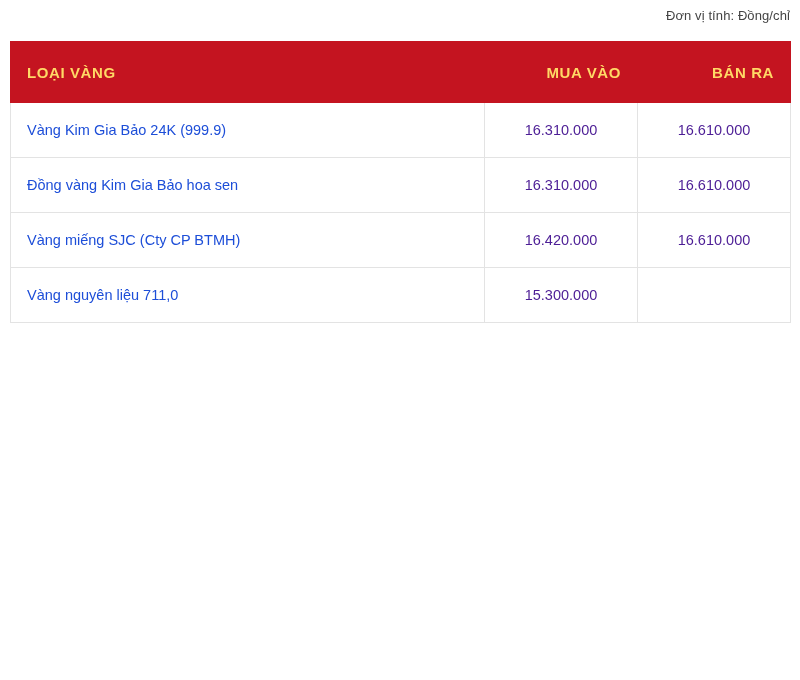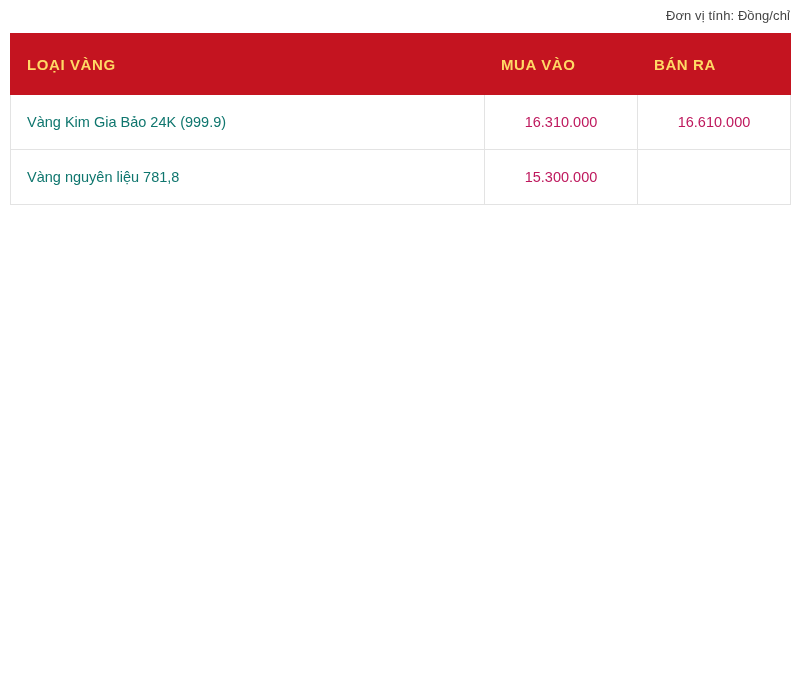--- a/index.html
+++ b/index.html
@@ -23,54 +23,54 @@
   .unit-note {
     text-align: right;
     font-size: 13px;
     color: #444444;
     padding: 8px 10px 6px 0;
     letter-spacing: 0.1px;
   }
   table.gold-table {
     border-collapse: collapse;
     width: 780px;
-    margin: 4px 10px;
+    margin: 12px 10px;
     table-layout: fixed;
   }
   table.gold-table thead th {
     background: #c1121f;
     background: #c41420;
     color: #ffd966;
     font-size: 15px;
     font-weight: bold;
     letter-spacing: 0.6px;
     padding: 18px 16px;
     text-align: left;
     border: 1px solid #c41420;
     height: 24px;
   }
   table.gold-table thead th.num {
-    text-align: left;
+    text-align: right;
     border-left: 1px solid #e06a72;
   }
   table.gold-table tbody td {
     border: 1px solid #e3e3e3;
     font-size: 14.5px;
     padding: 16px 16px;
-    color: #0f766e;
+    color: #1d4ed8;
     height: 22px;
     vertical-align: middle;
   }
   table.gold-table tbody td.name {
     text-align: left;
     font-weight: 500;
   }
   table.gold-table tbody td.num {
     text-align: center;
-    color: #be185d;
+    color: #4c1d95;
   }
   col.c-name { width: 474px; }
   col.c-buy  { width: 153px; }
   col.c-sell { width: 153px; }
 </style>
 </head>
 <body>
 
 <div class="page">
 
@@ -89,20 +89,30 @@
         <th class="num">BÁN RA</th>
       </tr>
     </thead>
     <tbody id="table-body">
         <tr>
           <td class="name">Vàng Kim Gia Bảo 24K (999.9)</td>
           <td class="num">16.310.000</td>
           <td class="num">16.610.000</td>
         </tr>
         <tr>
-          <td class="name">Vàng nguyên liệu 781,8</td>
+          <td class="name">Đồng vàng Kim Gia Bảo hoa sen</td>
+          <td class="num">16.310.000</td>
+          <td class="num">16.610.000</td>
+        </tr>
+        <tr>
+          <td class="name">Vàng miếng SJC (Cty CP BTMH)</td>
+          <td class="num">16.420.000</td>
+          <td class="num">16.610.000</td>
+        </tr>
+        <tr>
+          <td class="name">Vàng nguyên liệu 711,0</td>
           <td class="num">15.300.000</td>
           <td class="num"></td>
         </tr>
       </tbody>
   </table>
 
 </div>
 
 </body></html>

